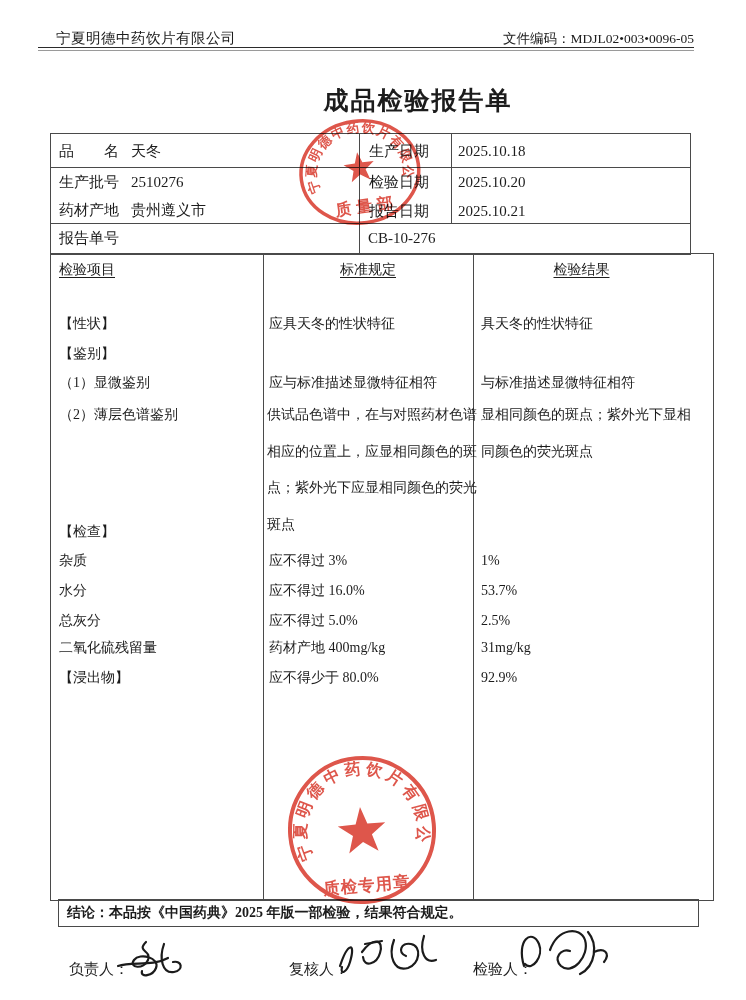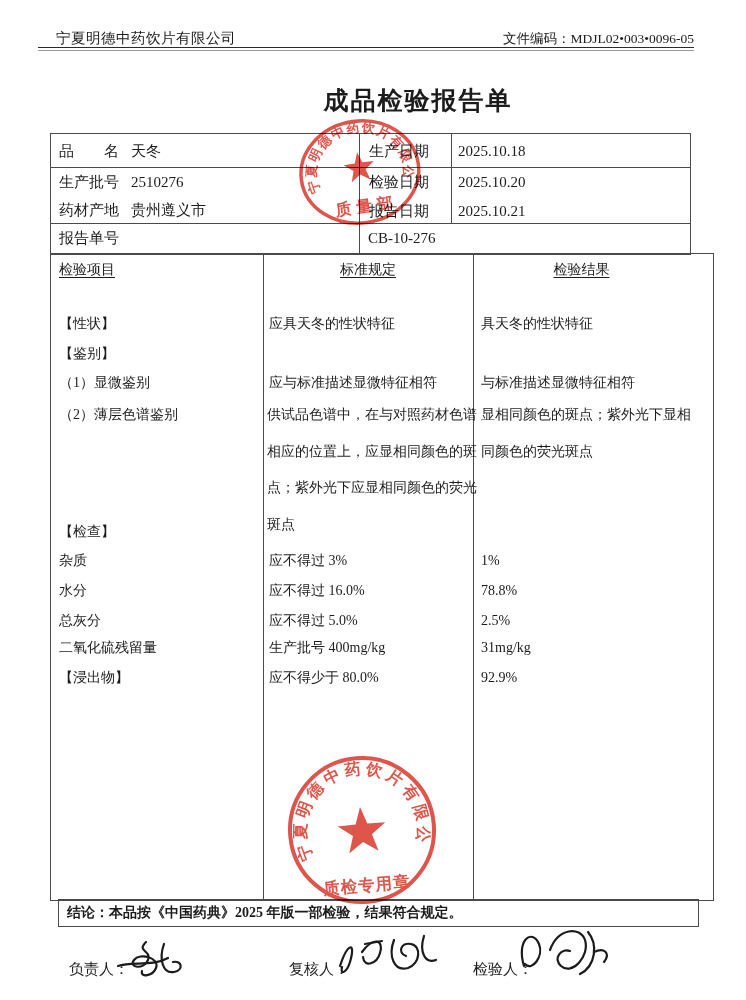--- a/index.html
+++ b/index.html
@@ -96,28 +96,28 @@
     <div class="w" style="left:430px;top:143px">显相同颜色的斑点；紫外光下显相同颜色的荧光斑点</div>
 
     <div class="t" style="left:8px;top:267px">【检查】</div>
 
     <div class="t" style="left:8px;top:296px">杂质</div>
     <div class="t" style="left:218px;top:296px">应不得过 3%</div>
     <div class="t" style="left:430px;top:296px">1%</div>
 
     <div class="t" style="left:8px;top:326px">水分</div>
     <div class="t" style="left:218px;top:326px">应不得过 16.0%</div>
-    <div class="t" style="left:430px;top:326px">78.8%</div>
+    <div class="t" style="left:430px;top:326px">53.7%</div>
 
     <div class="t" style="left:8px;top:356px">总灰分</div>
     <div class="t" style="left:218px;top:356px">应不得过 5.0%</div>
     <div class="t" style="left:430px;top:356px">2.5%</div>
 
     <div class="t" style="left:8px;top:383px">二氧化硫残留量</div>
-    <div class="t" style="left:218px;top:383px">生产批号 400mg/kg</div>
+    <div class="t" style="left:218px;top:383px">药材产地 400mg/kg</div>
     <div class="t" style="left:430px;top:383px">31mg/kg</div>
 
     <div class="t" style="left:8px;top:413px">【浸出物】</div>
     <div class="t" style="left:218px;top:413px">应不得少于 80.0%</div>
     <div class="t" style="left:430px;top:413px">92.9%</div>
   </div>
 
   <div class="box concl-box">
     <div class="concl-text">结论：本品按《中国药典》2025 年版一部检验，结果符合规定。</div>
   </div>

